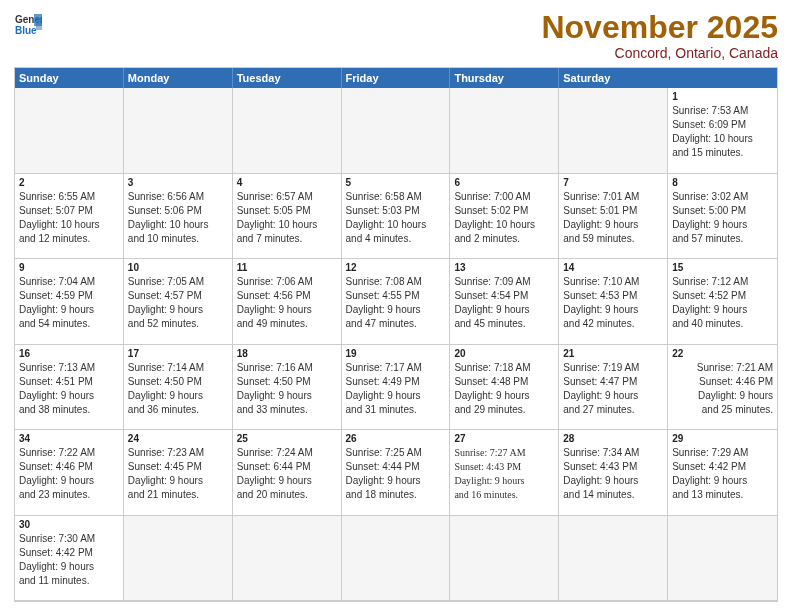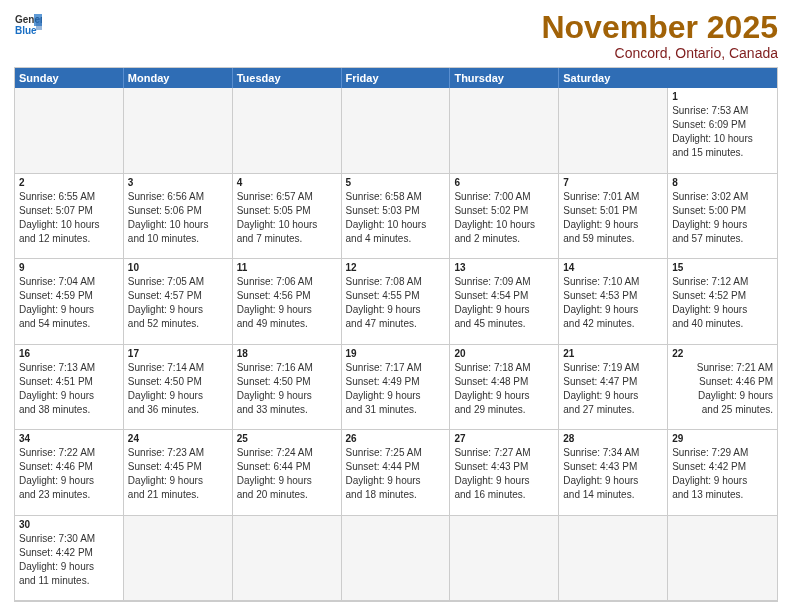--- a/index.html
+++ b/index.html
@@ -306,21 +306,21 @@
         </div>
         <div class="cell">
           <span class="cell-date">26</span>
           <div class="cell-info" style="white-space: pre-line;">Sunrise: 7:25 AM
 Sunset: 4:44 PM
 Daylight: 9 hours
 and 18 minutes.</div>
         </div>
         <div class="cell">
           <span class="cell-date">27</span>
-          <div class="cell-info" style="white-space: pre-line;">Sunrise: 7:27 AM
+          <div class="cell-info" style="white-space: pre-line; font-family: Liberation Serif, serif;">Sunrise: 7:27 AM
 Sunset: 4:43 PM
 Daylight: 9 hours
 and 16 minutes.</div>
         </div>
         <div class="cell">
           <span class="cell-date">28</span>
           <div class="cell-info" style="white-space: pre-line;">Sunrise: 7:34 AM
 Sunset: 4:43 PM
 Daylight: 9 hours
 and 14 minutes.</div>

